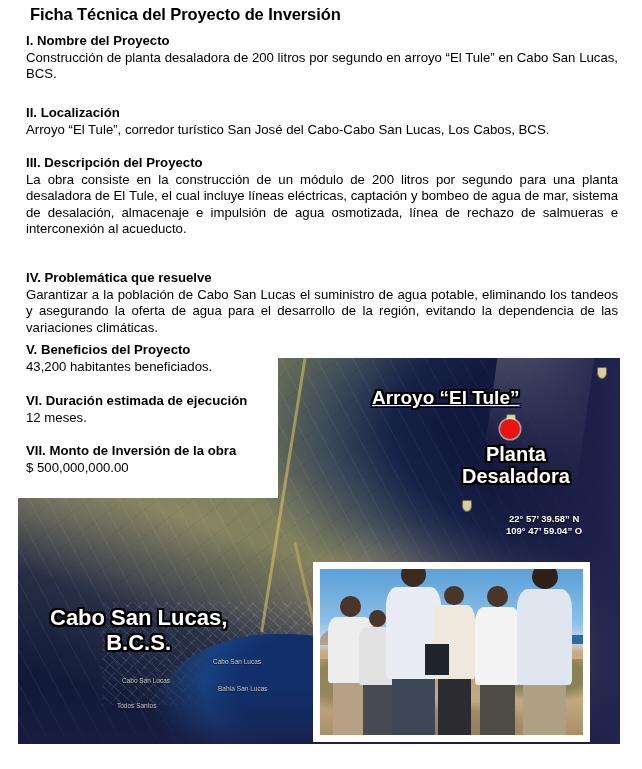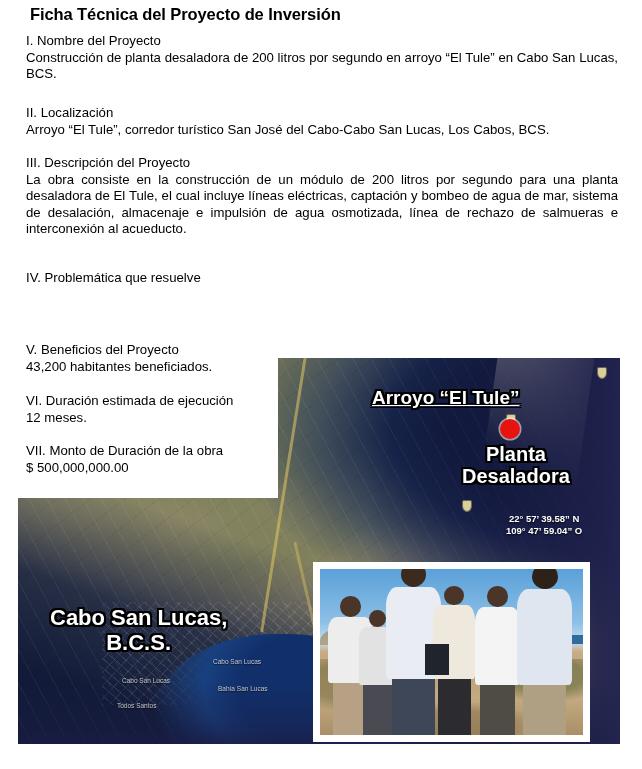--- a/index.html
+++ b/index.html
@@ -32,21 +32,21 @@
     letter-spacing: -0.1px;
     white-space: nowrap;
   }
   .section {
     position: absolute;
     left: 26px;
     width: 592px;
     font-size: 13.2px;
     line-height: 16.6px;
   }
-  .section .heading { display: block; }
+  .section .heading { display: block; font-weight: bold; }
   .section .body { display: block; text-align: justify; }
   .section.narrow { width: 250px; }
   .section.narrow .body { text-align: left; }
 
   #sec-1 { top: 33px; }
   #sec-2 { top: 105px; }
   #sec-3 { top: 155px; }
   #sec-4 { top: 270px; }
   #sec-5 { top: 342px; }
   #sec-6 { top: 393px; }
@@ -423,33 +423,34 @@
     <span class="body">Arroyo “El Tule”, corredor turístico San José del Cabo-Cabo San Lucas, Los Cabos, BCS.</span>
   </div>
 
   <div class="section" id="sec-3">
     <span class="heading">III. Descripción del Proyecto</span>
     <span class="body">La obra consiste en la construcción de un módulo de 200 litros por segundo para una planta desaladora de El Tule, el cual incluye líneas eléctricas, captación y bombeo de agua de mar, sistema de desalación, almacenaje e impulsión de agua osmotizada, línea de rechazo de salmueras e interconexión al acueducto.</span>
   </div>
 
   <div class="section" id="sec-4">
     <span class="heading">IV. Problemática que resuelve</span>
+    <span class="body">Garantizar a la población de Cabo San Lucas el suministro de agua potable, eliminando los tandeos y asegurando la oferta de agua para el desarrollo de la región, evitando la dependencia de las variaciones climáticas.</span>
   </div>
 
   <div class="section narrow" id="sec-5">
     <span class="heading">V. Beneficios del Proyecto</span>
     <span class="body">43,200 habitantes beneficiados.</span>
   </div>
 
   <div class="section narrow" id="sec-6">
     <span class="heading">VI. Duración estimada de ejecución</span>
     <span class="body">12 meses.</span>
   </div>
 
   <div class="section narrow" id="sec-7">
-    <span class="heading">VII. Monto de Duración de la obra</span>
+    <span class="heading">VII. Monto de Inversión de la obra</span>
     <span class="body">$ 500,000,000.00</span>
   </div>
 </div>
 
 <div class="left-fade"></div>
 <div class="right-fade"></div>
 <div class="bottom-fade"></div>
 
 </body></html>

